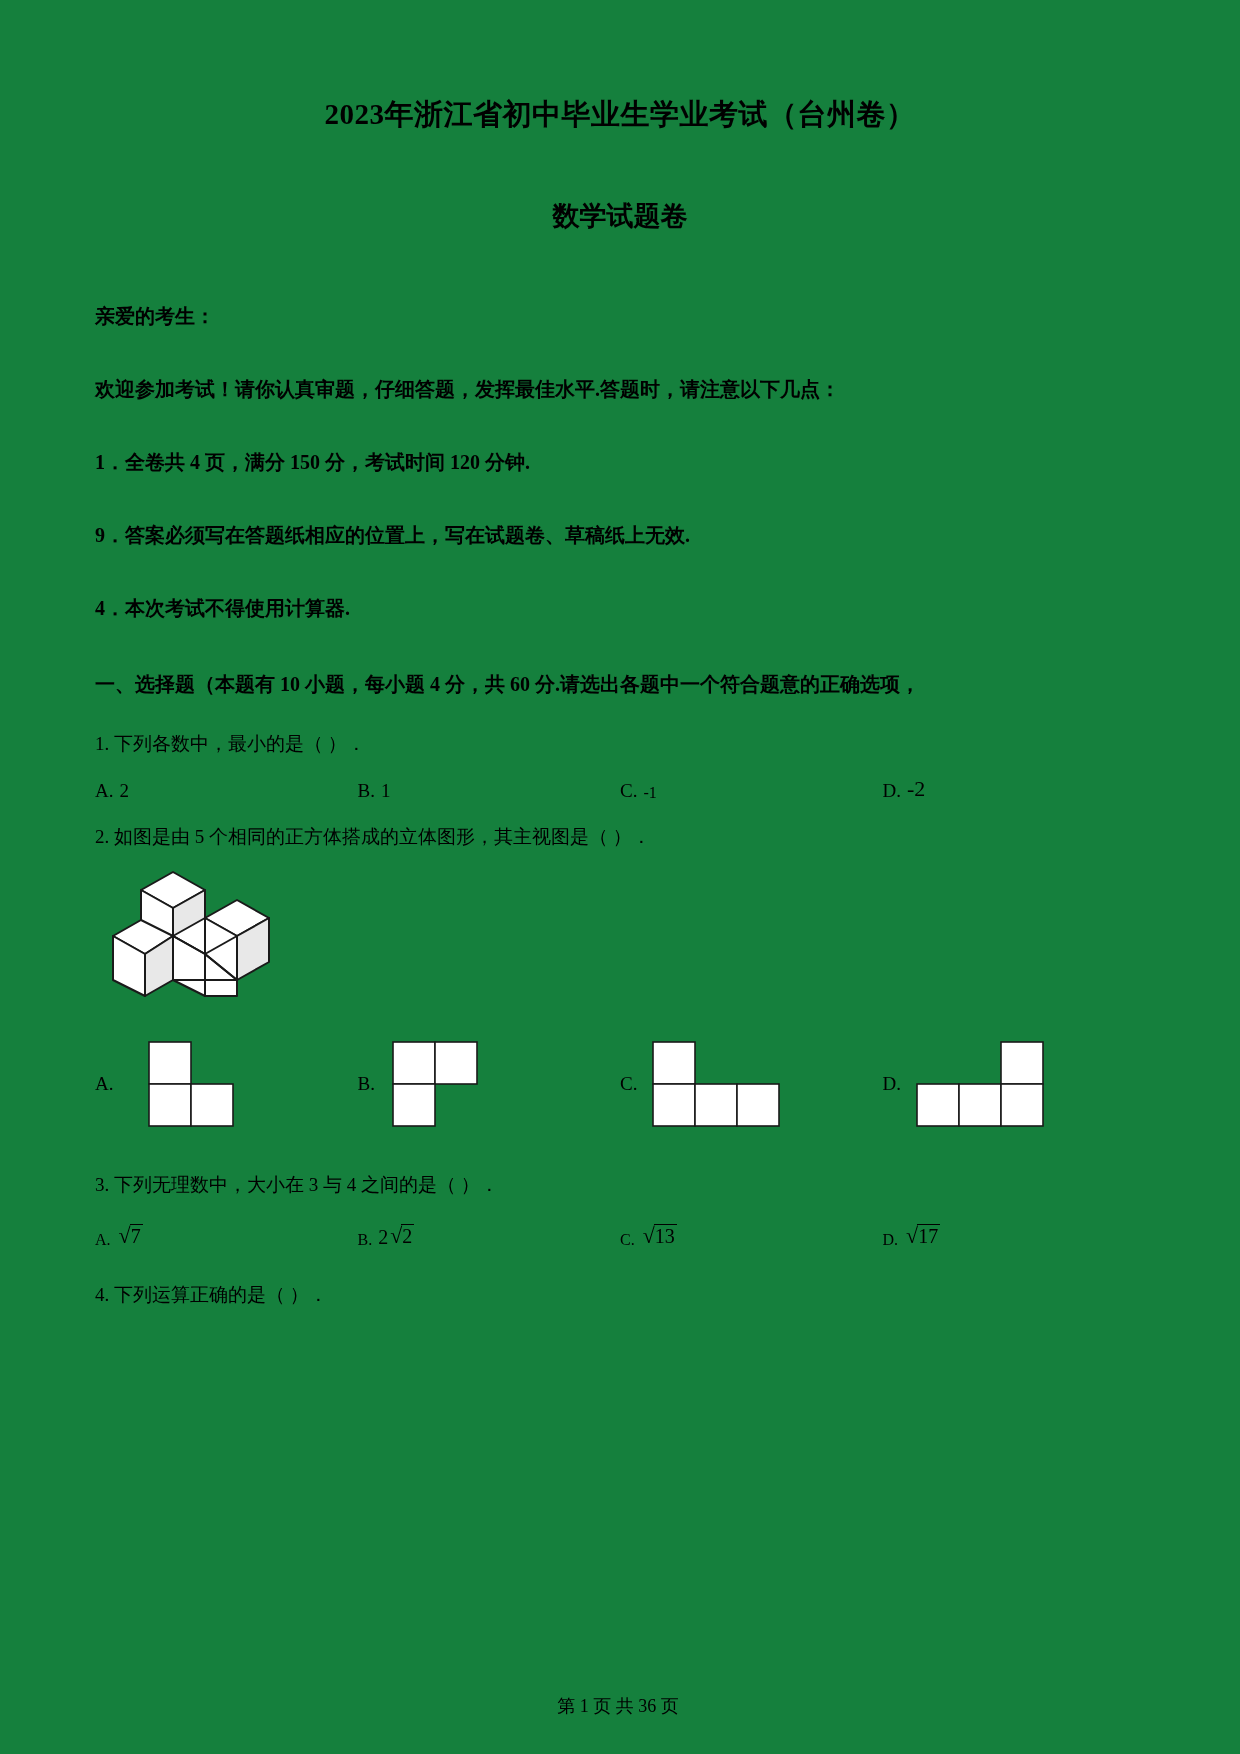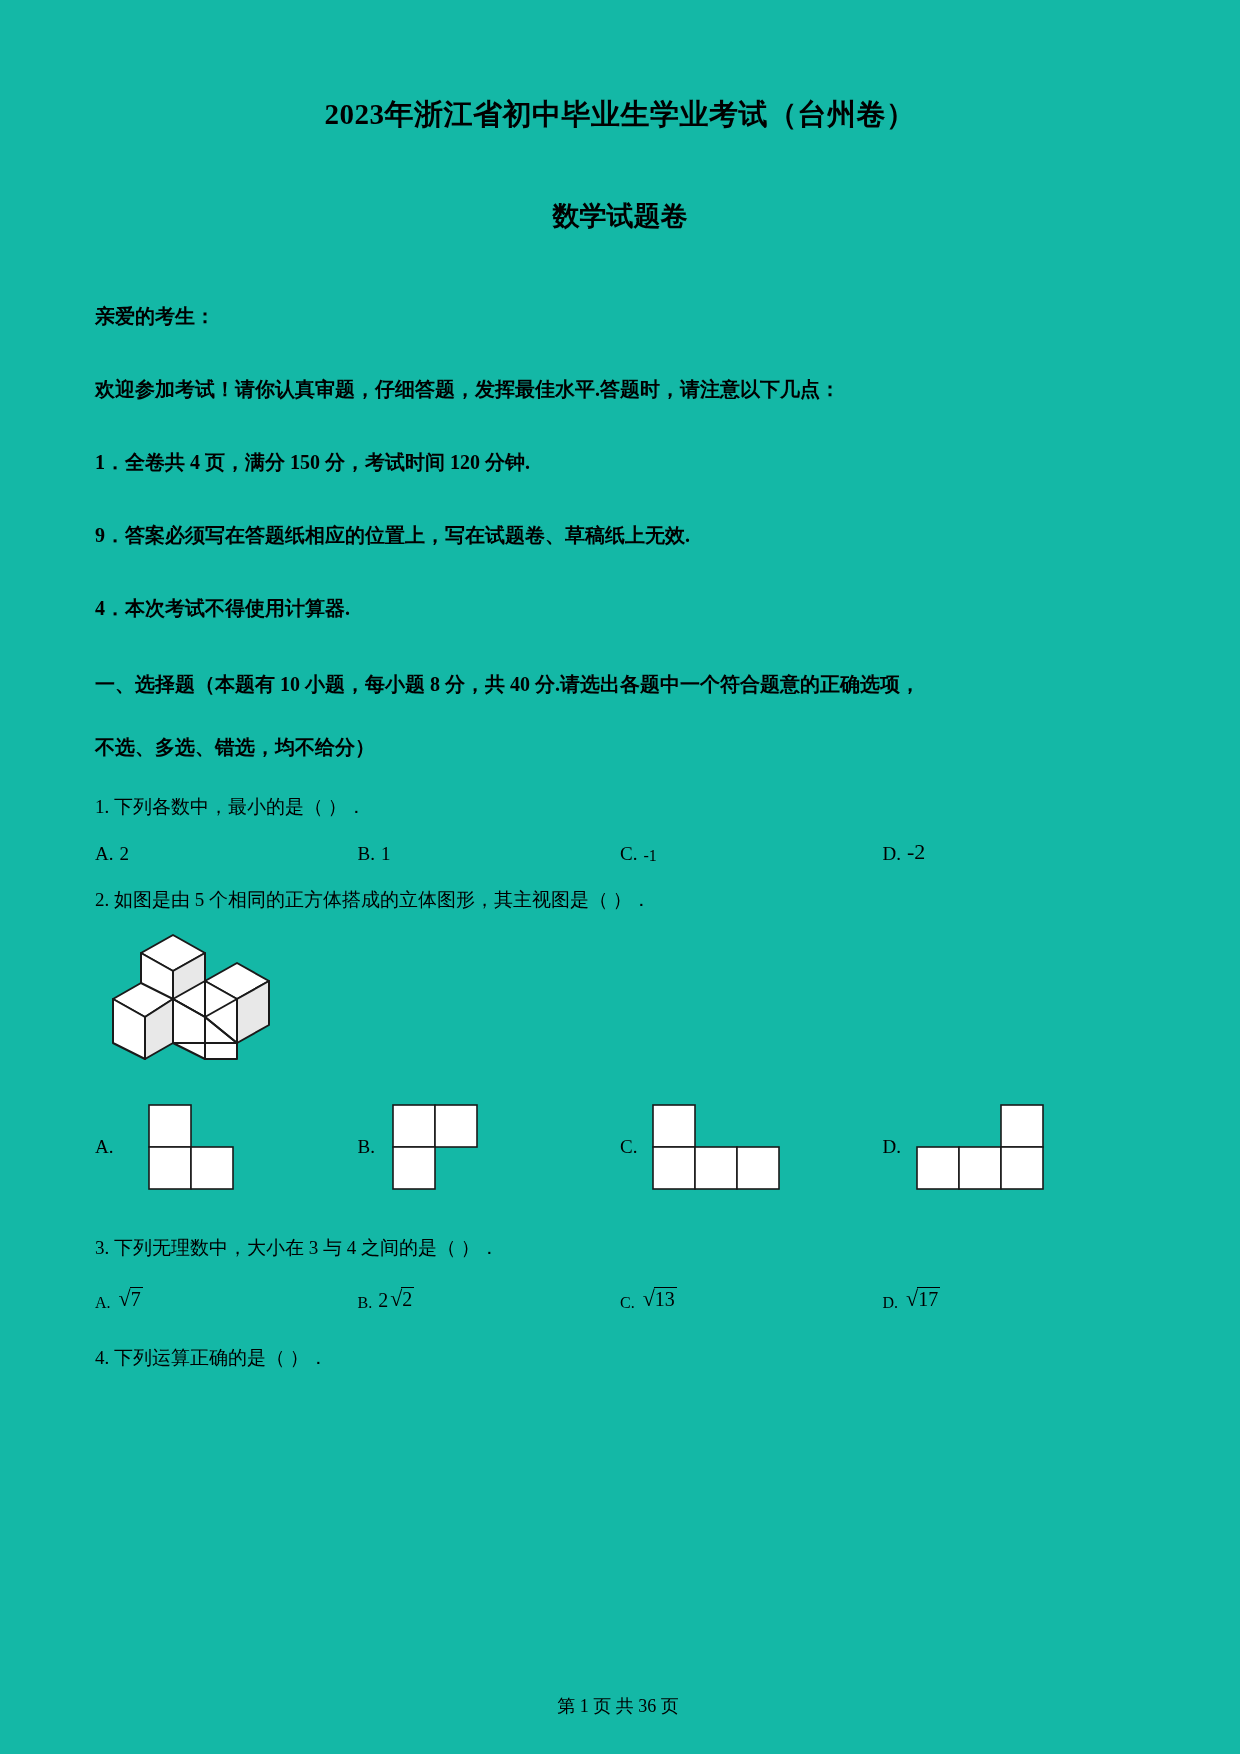--- a/index.html
+++ b/index.html
@@ -10,21 +10,21 @@
   }
   body {
     font-family: "Liberation Serif", "DejaVu Serif", serif;
     color: #000000;
   }
   .page {
     position: relative;
     width: 1240px;
     height: 1754px;
     margin: 0 auto;
-    background: #14b8a6;
+    background: #15803d;
     overflow: hidden;
     box-sizing: border-box;
     padding: 0 95px;
   }
   .doc-title {
     text-align: center;
     font-size: 29px;
     font-weight: bold;
     letter-spacing: 0.5px;
     margin: 0;
@@ -170,22 +170,21 @@
   <h2 class="doc-subtitle">数学试题卷</h2>
 
   <p class="salutation">亲爱的考生：</p>
 
   <p class="notice-lead">欢迎参加考试！请你认真审题，仔细答题，发挥最佳水平.答题时，请注意以下几点：</p>
 
   <p class="notice-item">1．全卷共 4 页，满分 150 分，考试时间 120 分钟.</p>
   <p class="notice-item">9．答案必须写在答题纸相应的位置上，写在试题卷、草稿纸上无效.</p>
   <p class="notice-item">4．本次考试不得使用计算器.</p>
 
-  <p class="section-head">一、选择题（本题有 10 小题，每小题 8 分，共 40 分.请选出各题中一个符合题意的正确选项，</p>
-  <p class="section-head-cont">不选、多选、错选，均不给分）</p>
+  <p class="section-head">一、选择题（本题有 10 小题，每小题 4 分，共 60 分.请选出各题中一个符合题意的正确选项，</p>
 
   <p class="q-stem">1. 下列各数中，最小的是（   ）．</p>
   <div class="opt-row">
     <div class="opt">
       <span class="opt-label">A.</span>
       <span class="opt-val">2</span>
     </div>
     <div class="opt">
       <span class="opt-label">B.</span>
       <span class="opt-val">1</span>

